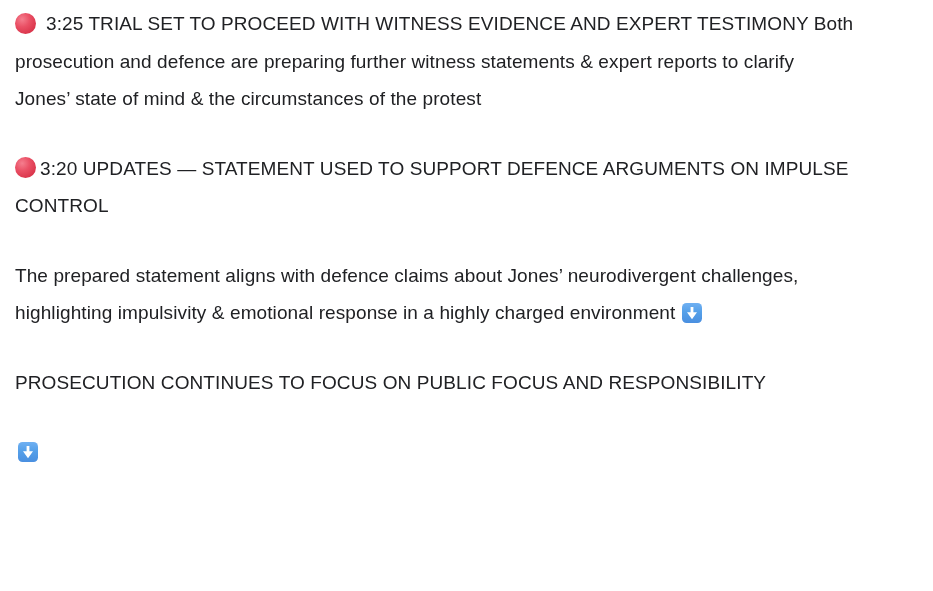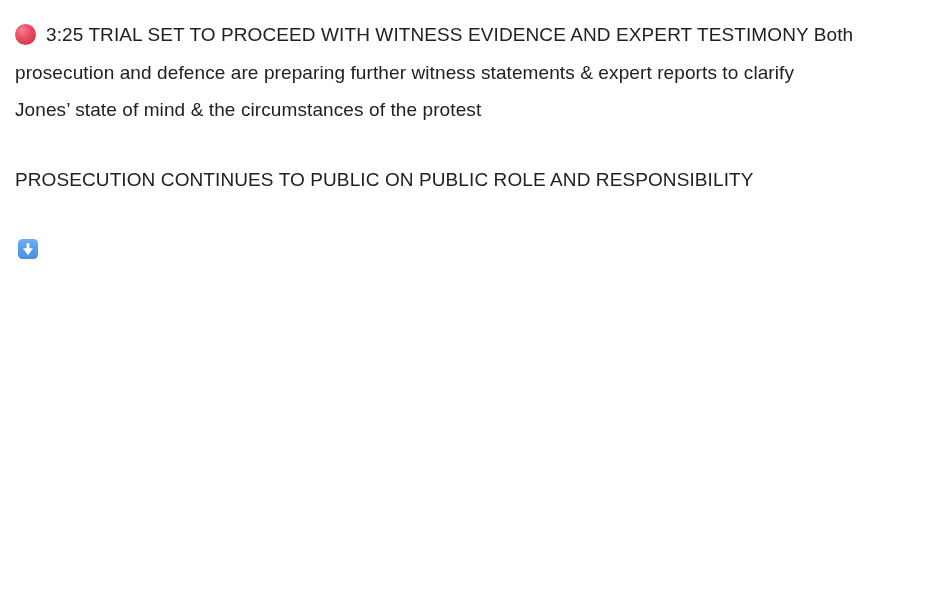--- a/index.html
+++ b/index.html
@@ -11,21 +11,21 @@
     width: 933px;
     height: 591px;
     overflow: hidden;
     font-family: "Liberation Sans", "DejaVu Sans", sans-serif;
     color: #202124;
   }
   .feed {
     padding: 4px 14px 0 15px;
   }
   .entry {
-    margin: 12px 0 32px 0;
+    margin: 1px 0 32px 0;
     font-size: 19px;
     line-height: 37.5px;
     font-weight: 400;
     letter-spacing: 0.1px;
   }
   .txt {
     white-space: normal;
   }
   
   .red-dot {
@@ -51,22 +51,26 @@
   .gap-left-wide   { margin-left: 7px; }
   .gap-left-narrow { margin-left: 3px; }
 </style>
 </head>
 <body>
 
 <div class="feed">
 
   <p class="entry"><span class="red-dot gap-wide"></span><span class="txt">3:25 TRIAL SET TO PROCEED WITH WITNESS EVIDENCE AND EXPERT TESTIMONY Both<br>prosecution and defence are preparing further witness statements &amp; expert reports to clarify<br>Jones’ state of mind &amp; the circumstances of the protest</span></p>
 
+  <p class="entry"><span class="red-dot gap-narrow"></span><span class="txt">3:20 UPDATES — STATEMENT USED TO SUPPORT DEFENCE ARGUMENTS ON IMPULSE<br>CONTROL</span></p>
 
+  <p class="entry"><span class="txt">The prepared statement aligns with defence claims about Jones’ neurodivergent challenges,<br>highlighting impulsivity &amp; emotional response in a highly charged environment</span><span class="down-btn gap-left-wide"><svg width="20" height="20" viewBox="0 0 20 20">
+          <path d="M8.6 3.9 L11.4 3.9 L11.4 9.3 L15 9.3 L10 16.2 L5 9.3 L8.6 9.3 Z" fill="#ffffff"></path>
+        </svg></span></p>
 
-  <p class="entry"><span class="txt">PROSECUTION CONTINUES TO PUBLIC ON PUBLIC ROLE AND RESPONSIBILITY</span></p>
+  <p class="entry"><span class="txt">PROSECUTION CONTINUES TO FOCUS ON PUBLIC FOCUS AND RESPONSIBILITY</span></p>
 
   <p class="entry"><span class="down-btn gap-left-narrow"><svg width="20" height="20" viewBox="0 0 20 20">
           <path d="M8.6 3.9 L11.4 3.9 L11.4 9.3 L15 9.3 L10 16.2 L5 9.3 L8.6 9.3 Z" fill="#ffffff"></path>
         </svg></span></p>
 
 
 </div>
 
 </body></html>

